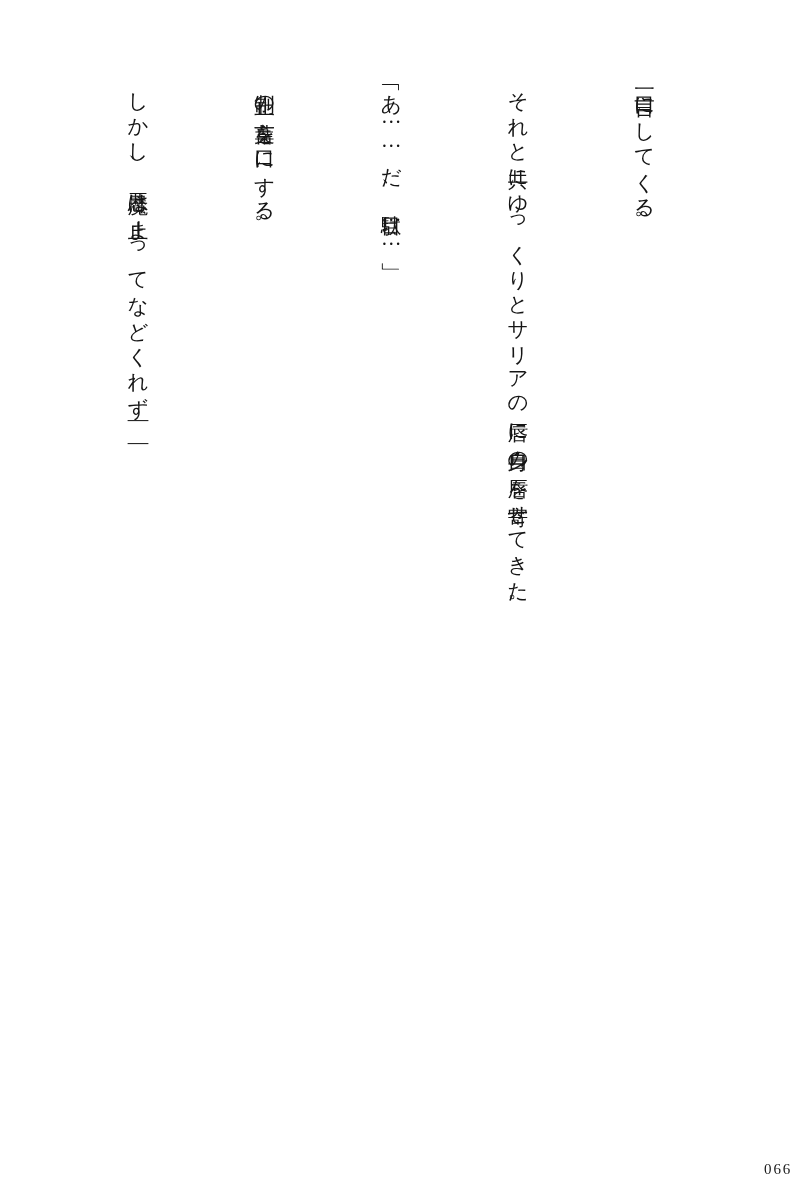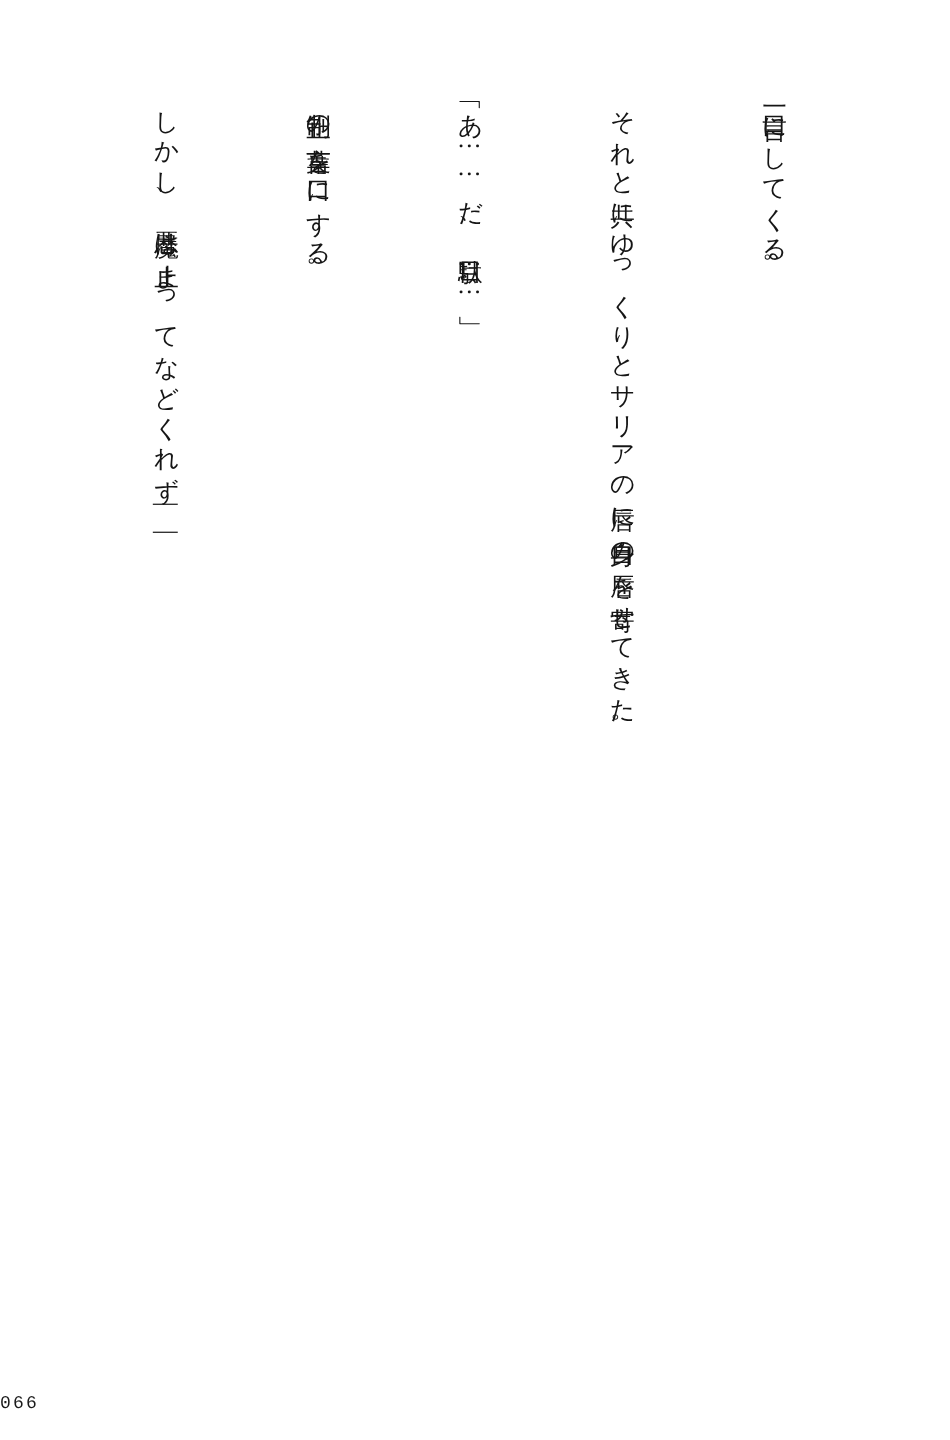--- a/index.html
+++ b/index.html
@@ -40,22 +40,22 @@
   .text-block p {
     margin: 0;
     padding: 0;
     text-indent: 0;
   }
   .page-number {
     position: absolute;
     bottom: 22px;
     left: 0;
     right: 0;
-    text-align: left;
-    font-family: Liberation Mono, monospace;
+    text-align: right;
+    font-family: Liberation Serif, serif;
     font-size: 15px;
     letter-spacing: 0.12em;
     color: #1a1a1a;
   }
 </style>
 </head>
 <body>
 
 <div class="page">
 

